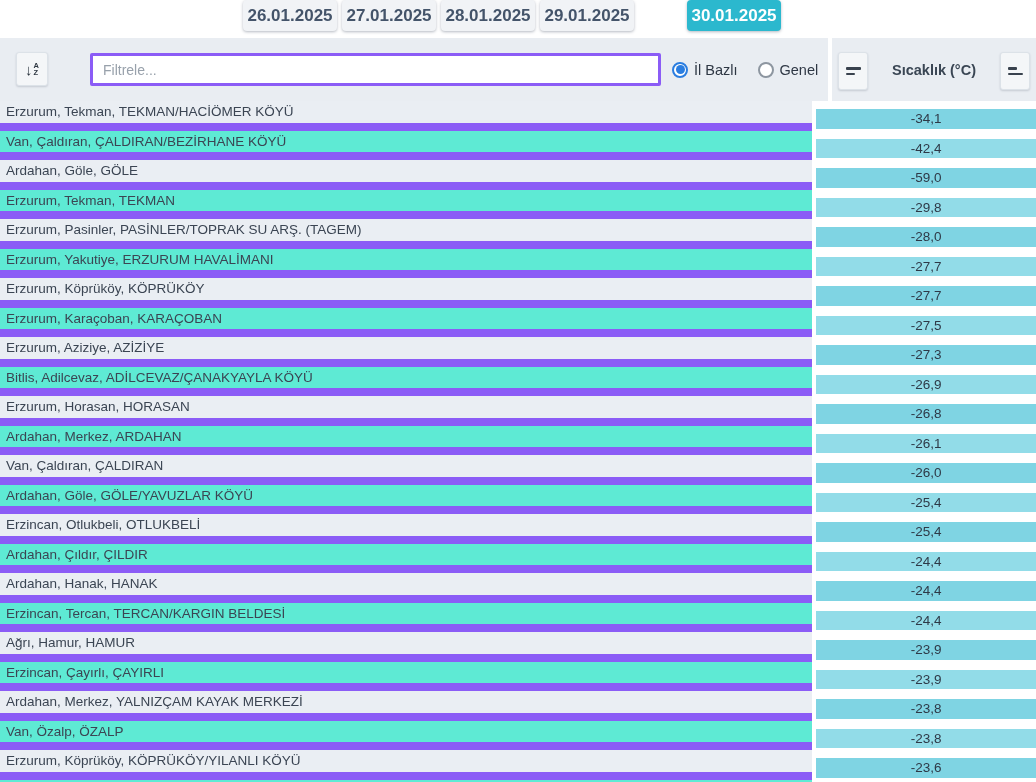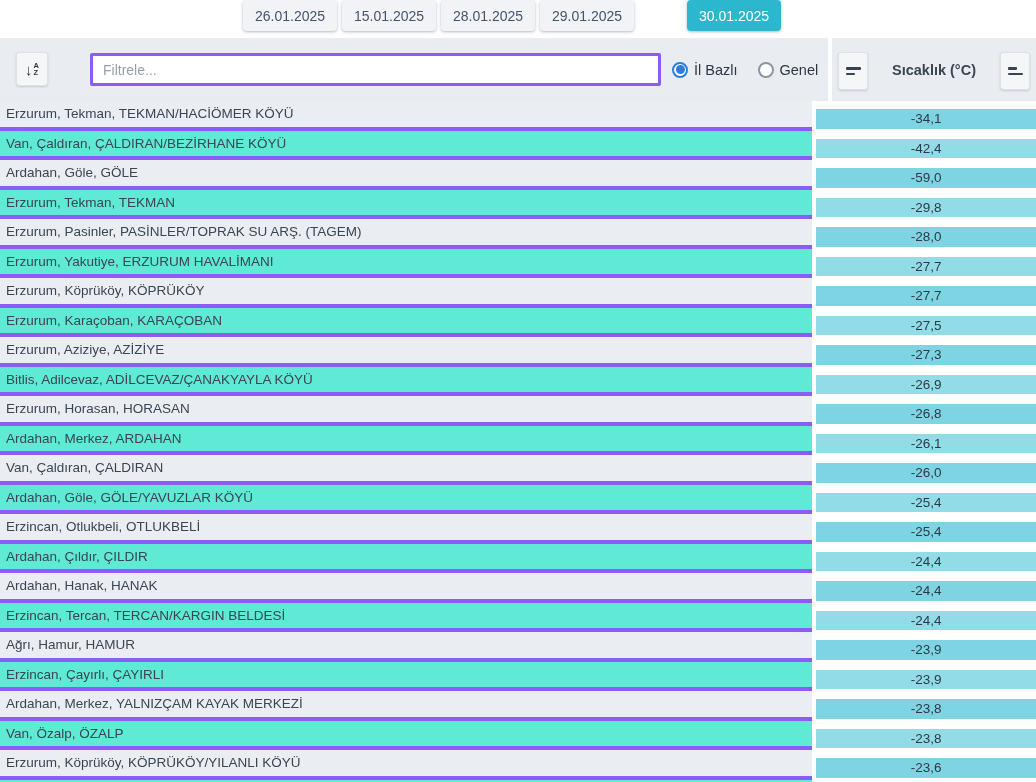--- a/index.html
+++ b/index.html
@@ -3,21 +3,21 @@
 <meta charset="utf-8">
 <style>
   * { margin:0; padding:0; box-sizing:border-box; }
   html,body { width:1036px; height:782px; overflow:hidden; background:#fff;
     font-family:"Liberation Sans","DejaVu Sans",sans-serif; }
   .page { width:1036px; height:782px; overflow:hidden; position:relative; background:#fff; }
 
   
   .tabstrip { height:38px; background:#fff; display:flex; align-items:flex-start; padding-left:243px; }
   .tab { width:94px; height:31px; margin-right:5px; border-radius:4px;
-    background:#f1f3f6; color:#44546a; font-weight:normal; font-size:14px;
+    background:#f1f3f6; color:#44546a; font-weight:bold; font-size:17px;
     display:flex; align-items:center; justify-content:center;
     box-shadow:0 1px 3px rgba(90,100,120,.45); cursor:pointer; user-select:none; }
   .tab.selected { background:#2bb8ce; color:#fff;margin-left:48px; }
 
   
   .band { display:flex; }
   .toolbar-band { height:63px; }
   .toolbar-left { width:828px; background:#e9edf2; position:relative; }
   .gap-col { width:4px; background:#fff; }
   .right-sec { width:204px; background:#e9edf2; position:relative; }
@@ -50,37 +50,37 @@
   .sort-bars { display:flex; flex-direction:column; gap:3px; align-items:flex-start; }
   .sort-bars .bar { height:2.5px; background:#39424e; border-radius:1px; }
   .temp-title { position:absolute; left:0; right:0; top:0; height:63px;
     display:flex; align-items:center; justify-content:center;
     font-size:14.5px; font-weight:bold; color:#3a4654; }
 
   
   .table { height:681px; overflow:hidden; }
   .row { display:flex; height:29.5px; }
   .loc-cell { width:828px; display:flex; align-items:center; padding-left:6px;
-    font-size:13.5px; color:#3b4553; border-bottom:4px solid #8b5cf6; white-space:nowrap; overflow:hidden; }
+    font-size:13.5px; color:#3b4553; border-bottom:8px solid #8b5cf6; white-space:nowrap; overflow:hidden; }
   .temp-cell { width:224px; display:flex; align-items:center; justify-content:center;
     font-size:13.5px; color:#2e3947; border-bottom:2px solid #fff;margin-top:8px; }
   .row .mid-gap { width:4px; background:#fff; }
   .row.odd  .loc-cell { background:#eaeef3; }
   .row.even .loc-cell { background:#5eead4; }
   .row.odd  .temp-cell { background:#7fd4e3; }
   .row.even .temp-cell { background:#92dce8; }
 </style>
 </head>
 <body>
 
 <div class="page">
 
   <div class="tabstrip">
       <div class="tab">26.01.2025</div>
-      <div class="tab">15.01.2025</div>
+      <div class="tab">27.01.2025</div>
       <div class="tab">28.01.2025</div>
       <div class="tab">29.01.2025</div>
       <div class="tab selected">30.01.2025</div>
     </div>
 
   <div class="band toolbar-band">
     <div class="toolbar-left">
       <div class="btn-box sort-alpha-btn">
         <span class="sort-alpha">
           <span class="arrow">↓</span>

